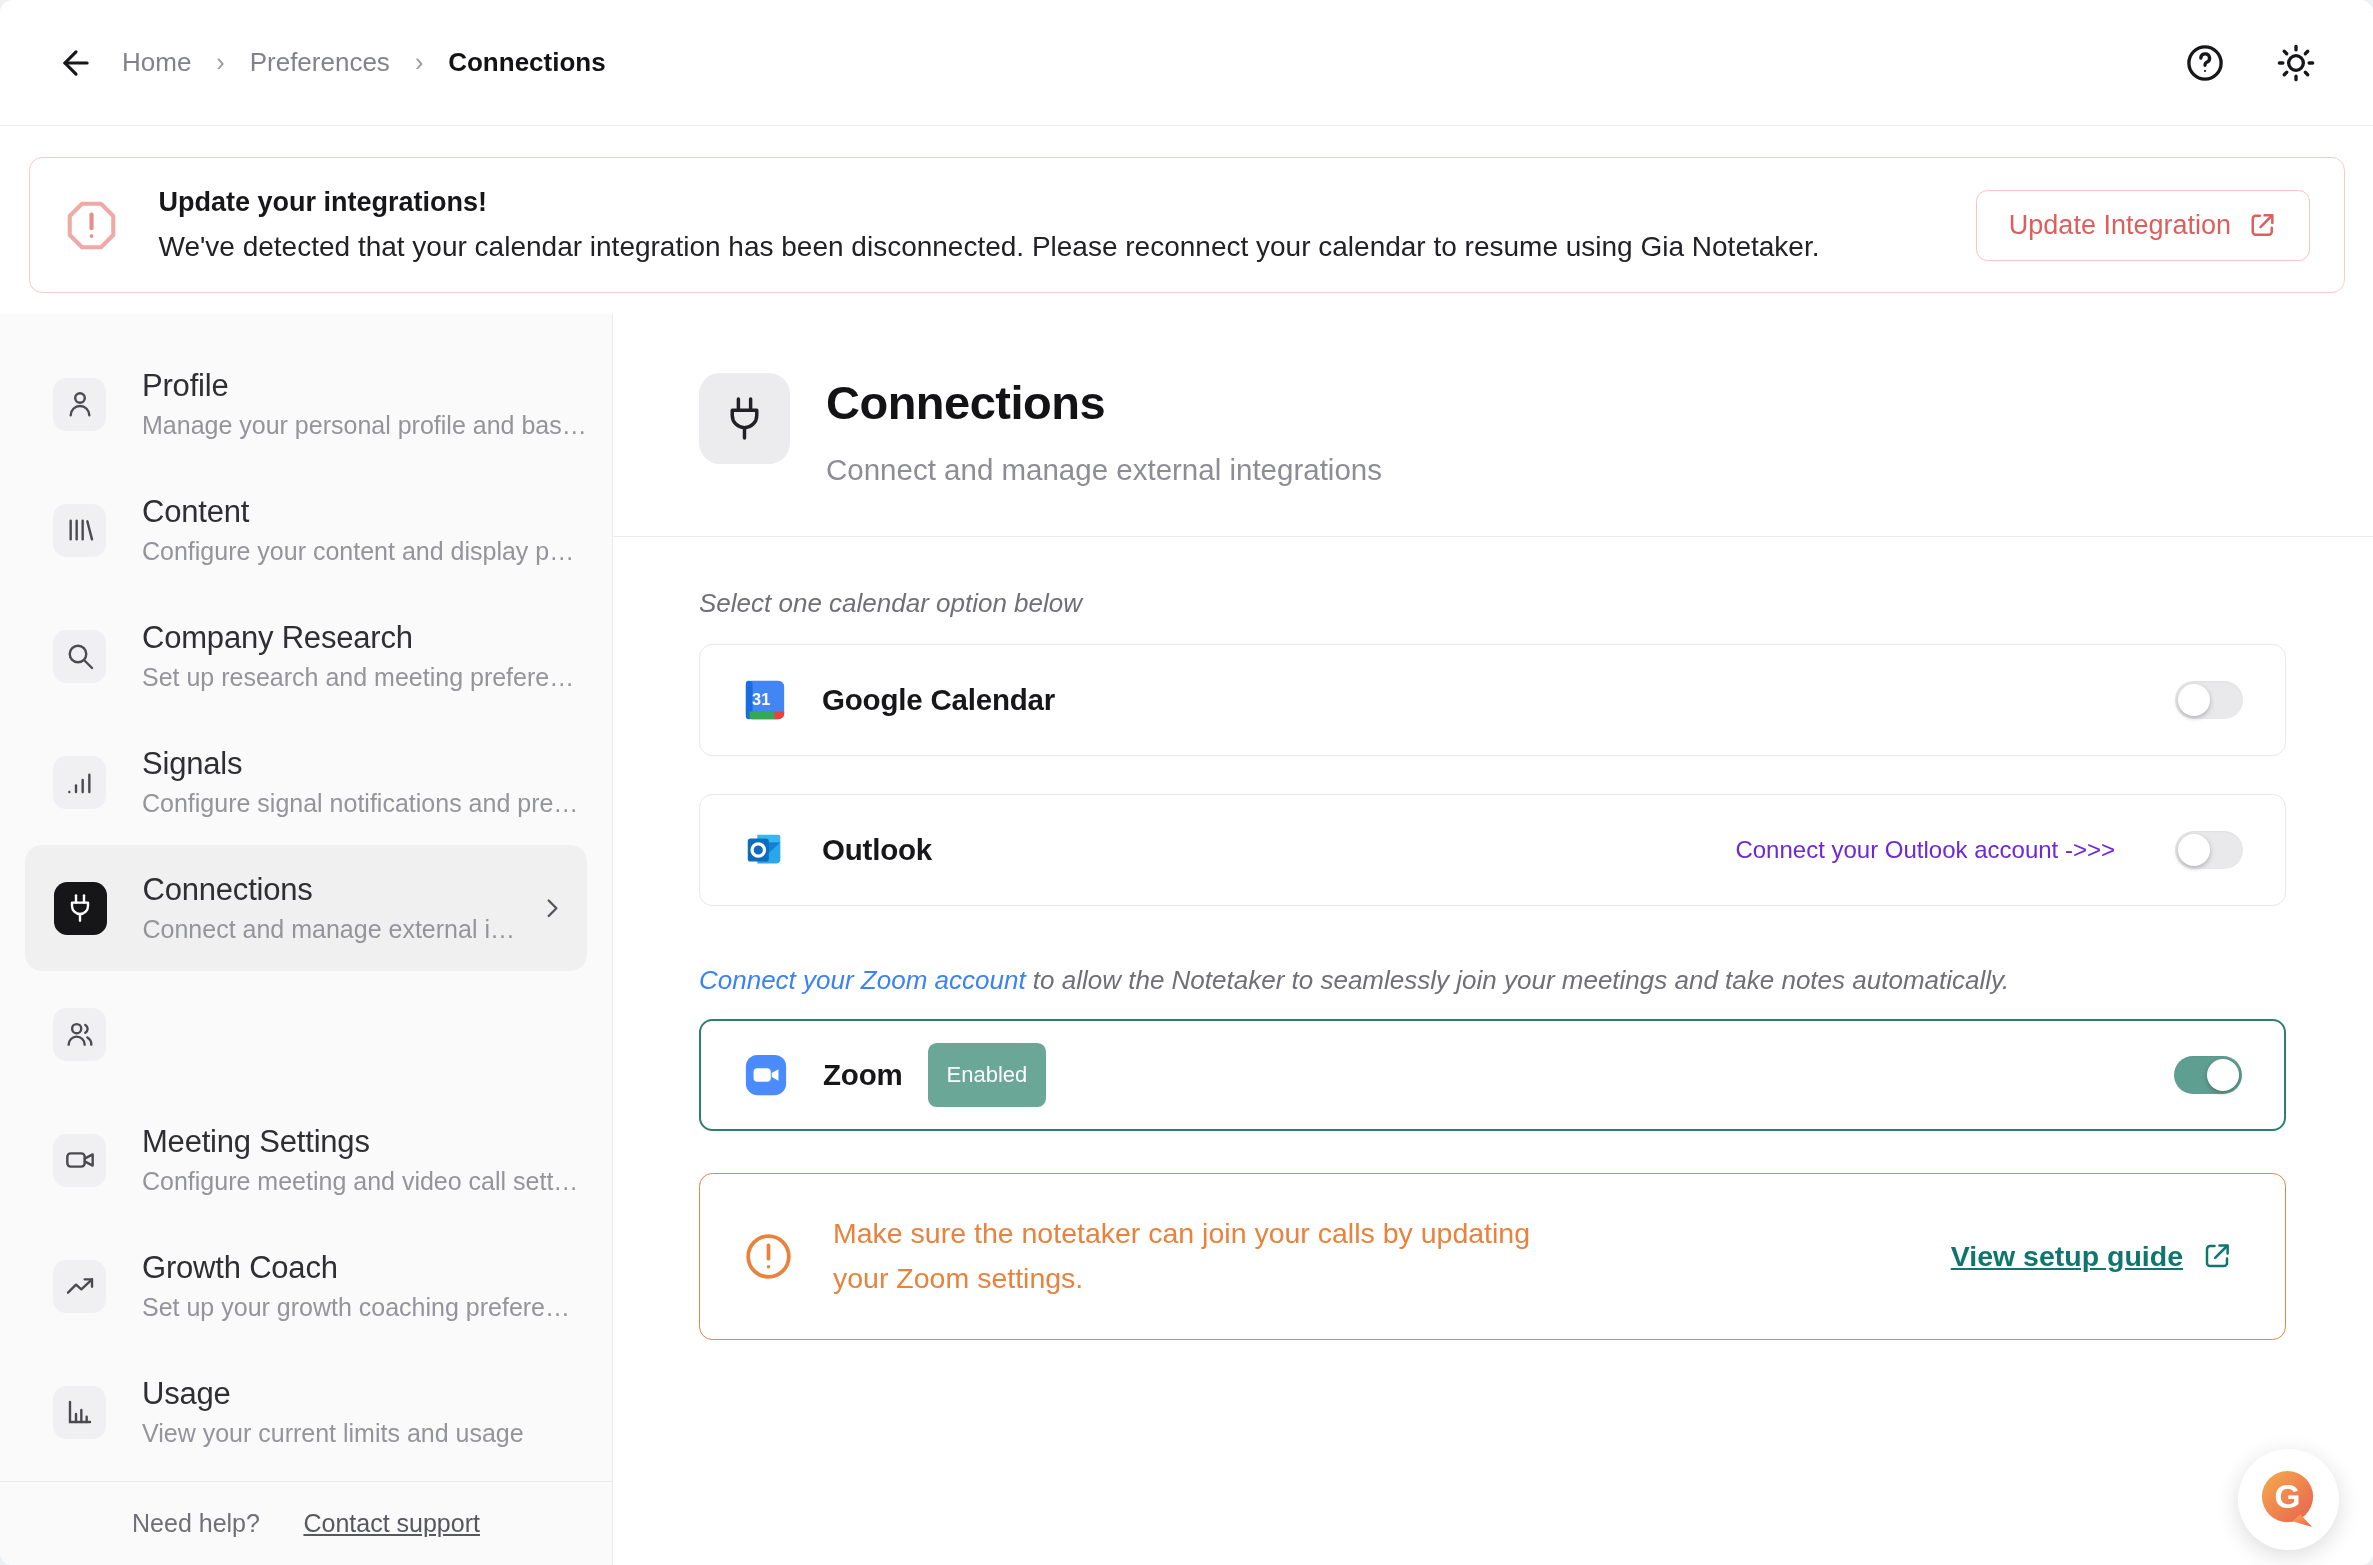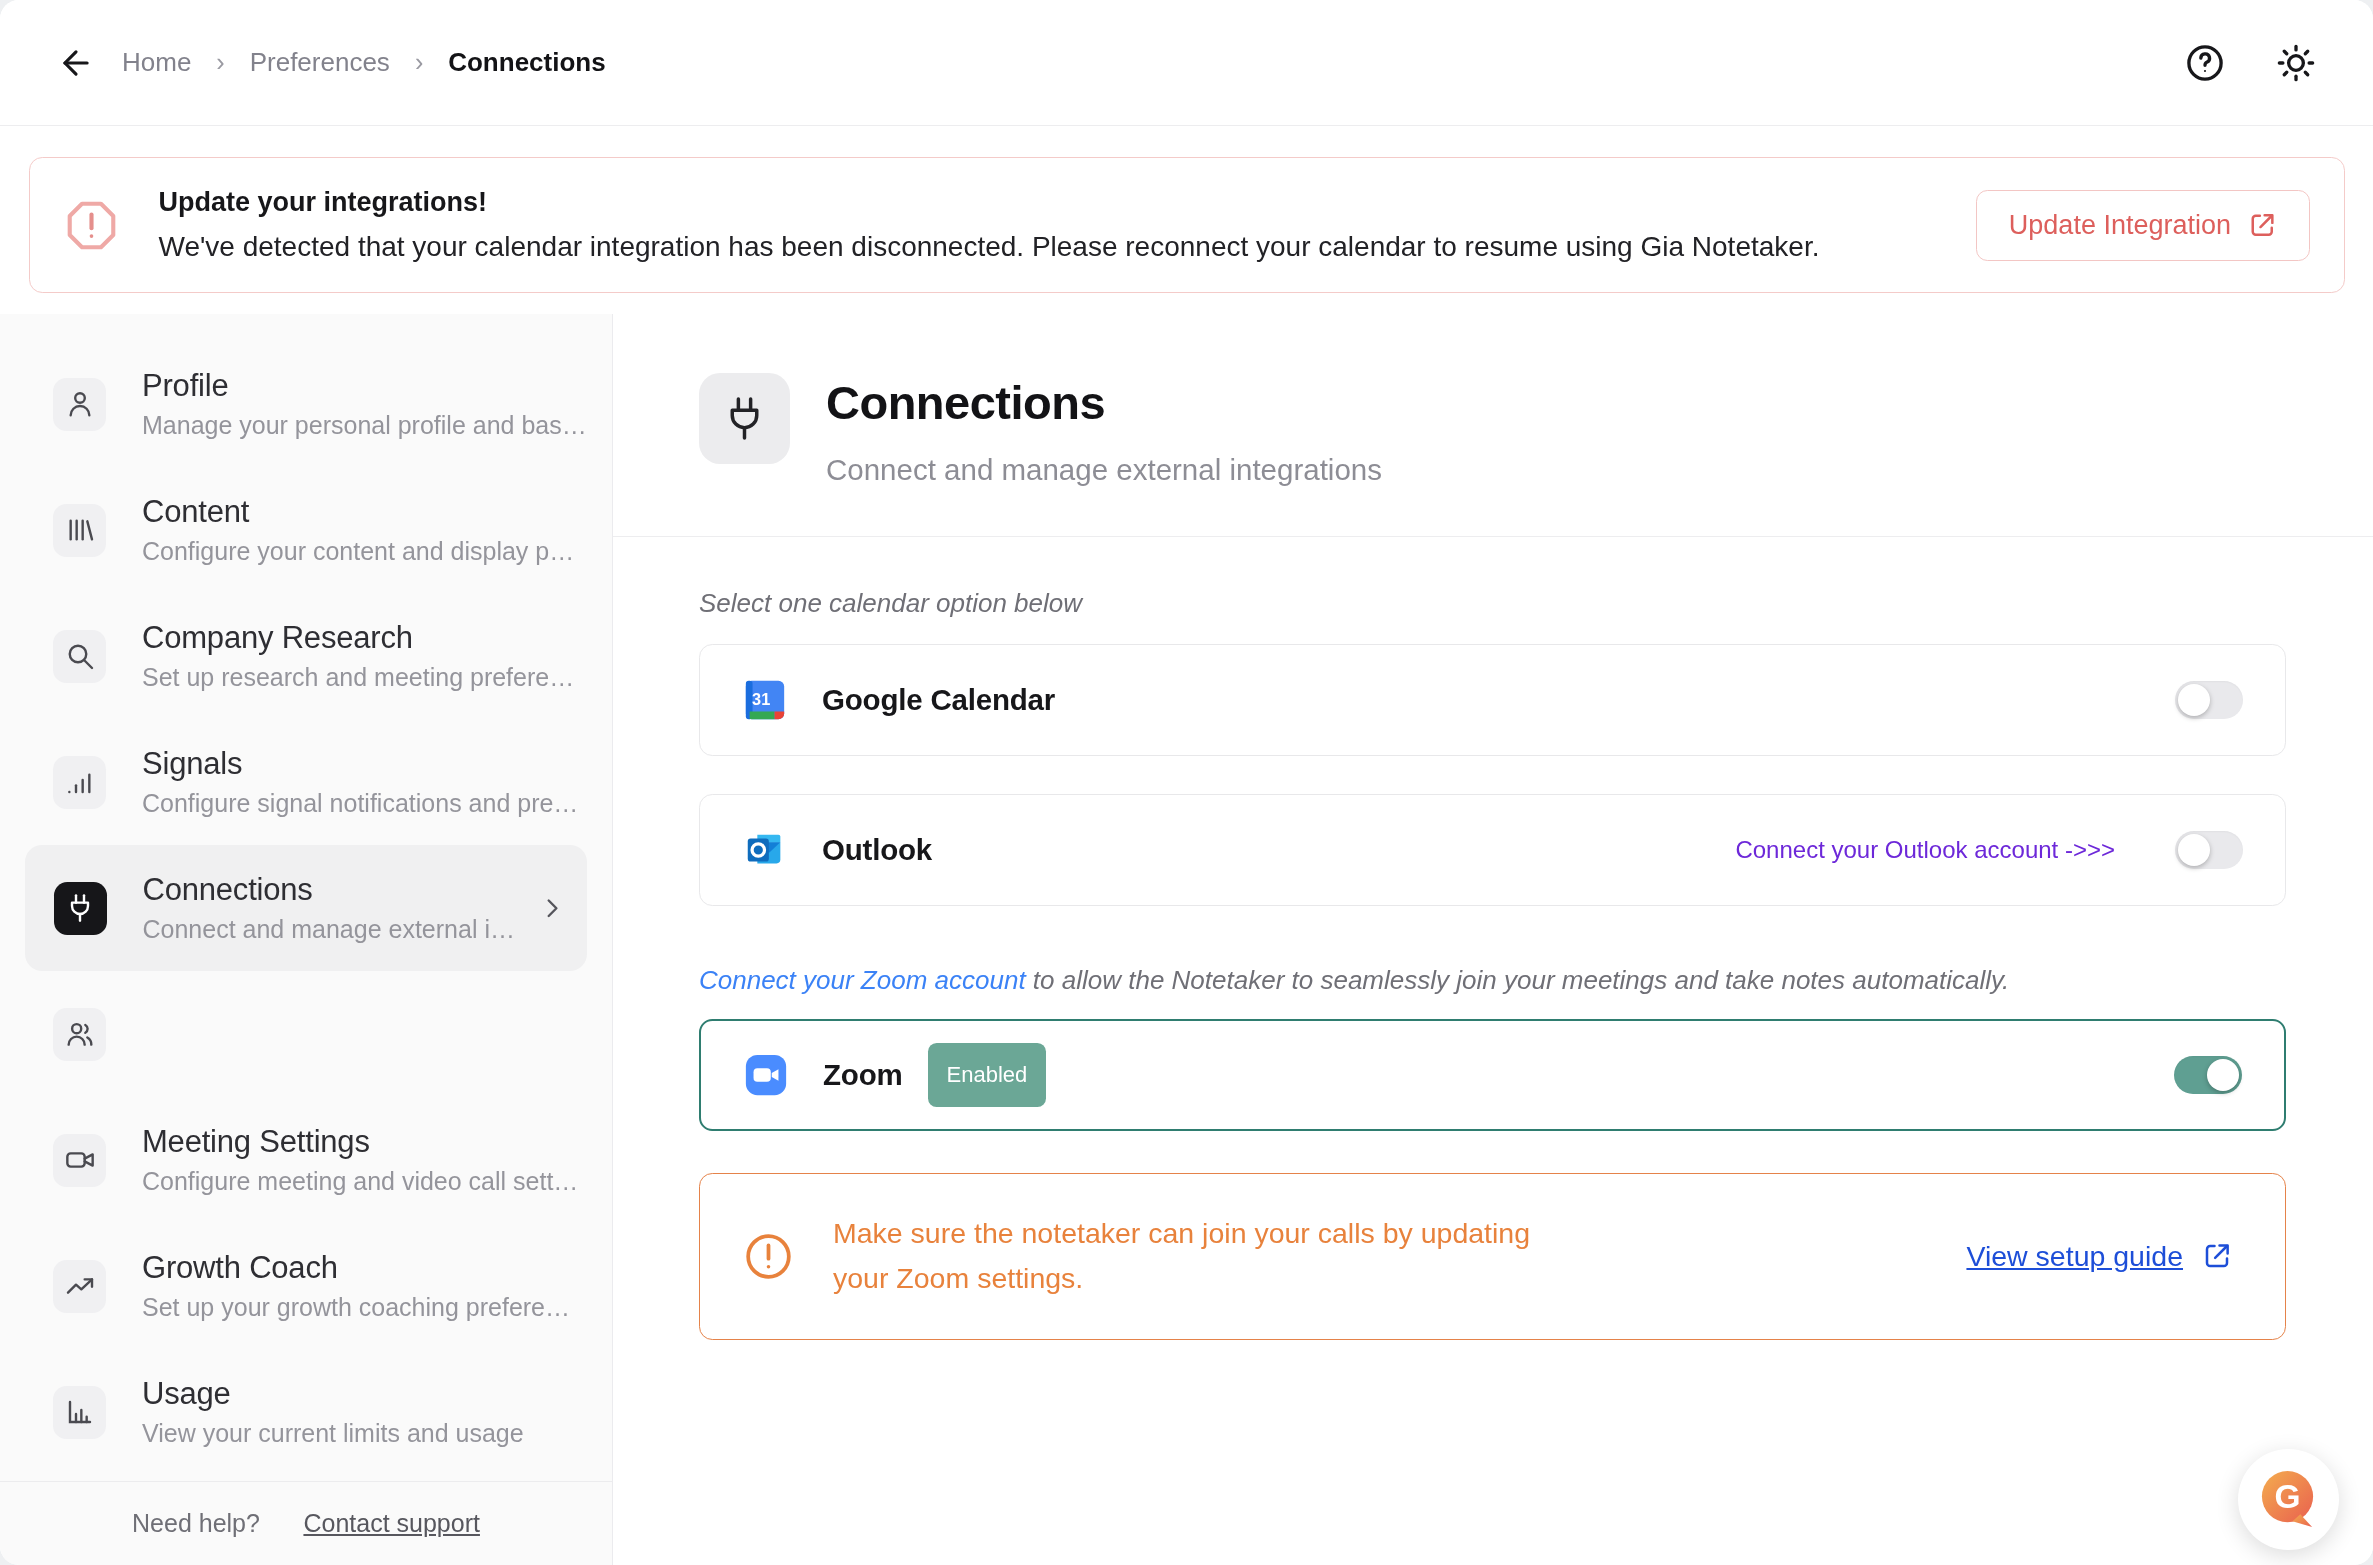--- a/index.html
+++ b/index.html
@@ -1,18 +1,18 @@
 <!DOCTYPE html>
 <html style="font-size:15px"><head>
 <meta charset="utf-8">
 <style>
   * { margin:0; padding:0; box-sizing:border-box; }
   html,body { width:2374px; height:1566px; }
   body { background:#eef0f2; font-family:"Liberation Sans", sans-serif; color:#1c1c20; overflow:hidden; }
-  .app { position:absolute; inset:0; background:#ffffff; border-radius:19px; overflow:hidden; display:flex; flex-direction:column; }
+  .app { position:absolute; inset:0; background:#ffffff; border-radius:13px; overflow:hidden; display:flex; flex-direction:column; }
 
   
   .topbar { height:126px; flex:0 0 auto; display:flex; align-items:center; padding:0 53px; border-bottom:1.9px solid #ededef; background:#fff; }
   .back-btn { width:46px; height:46px; border:none; background:transparent; cursor:pointer; display:flex; align-items:center; justify-content:center; }
   .crumbs { display:flex; align-items:center; gap:25px; margin-left:23px; font-size:26px; }
   .crumb { color:#82828c; cursor:pointer; }
   .crumb-sep { color:#9a9aa2; font-size:25px; }
   .crumb.current { color:#131316; font-weight:600; cursor:default; }
   .topbar-actions { margin-left:auto; display:flex; align-items:center; gap:42px; }
   .icon-btn { width:49px; height:49px; border:none; background:transparent; cursor:pointer; display:flex; align-items:center; justify-content:center; }
@@ -68,21 +68,21 @@
   .toggle.on .knob { left:auto; right:2.9px; }
 
   .zoom-note { margin-top:59px; font-size:26px; font-style:italic; color:#6f6f76; }
   .zoom-note .link { cursor:pointer; color:#3b82f6; }
   .cards.single { margin-top:23px; }
 
   
   .warning { margin-top:42px; border:1.9px solid #e5834a; border-radius:13.3px; min-height:167px; display:flex; align-items:center; padding:27px 53px 27px 42px; }
   .warning-icon { flex:0 0 auto; margin-right:38px; color:#e8823c; }
   .warning-text { font-size:28.5px; color:#e8823c; line-height:1.6; font-weight:500; }
-  .warning-link { margin-left:auto; display:flex; align-items:center; gap:19px; color:#1d4ed8; font-size:28.5px; font-weight:400; cursor:pointer; white-space:nowrap; }
+  .warning-link { margin-left:auto; display:flex; align-items:center; gap:19px; color:#0f766e; font-size:28.5px; font-weight:700; cursor:pointer; white-space:nowrap; }
   .warning-link .lbl { text-decoration:underline; }
 
   
   .chat-fab { position:absolute; right:34px; bottom:15px; width:101px; height:101px; border-radius:50%; background:#fff; border:none; box-shadow:0 5.7px 23px rgba(0,0,0,0.14); display:flex; align-items:center; justify-content:center; cursor:pointer; }
 
   svg { display:block; }
 </style>
 </head>
 <body>
 

